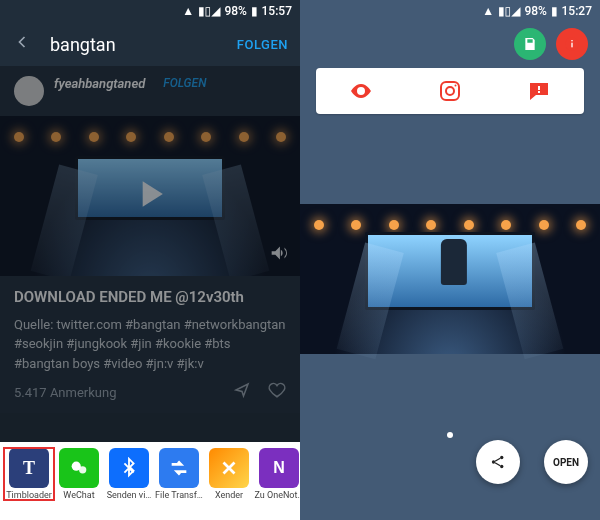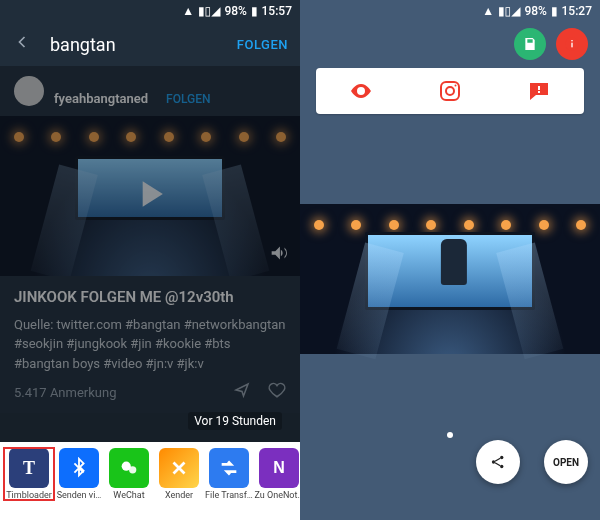--- a/index.html
+++ b/index.html
@@ -16,21 +16,21 @@
 
   
   .left .appbar { height: 44px; display: flex; align-items: center; padding: 0 12px; color: #d9dde1; }
   .left .appbar .back-icon svg { width: 20px; height: 20px; fill: #9aa5b1; }
   .left .appbar .title { flex: 1; margin-left: 18px; font-size: 18px; color: #ffffff; }
   .left .appbar .follow { color: #1EA1F1; font-size: 13px; letter-spacing: .5px; font-weight: 500; }
 
   .left .feed { flex: 1; position: relative; }
   .left .dim-overlay { position:absolute; inset:0; background: rgba(10,15,20,.45); z-index: 3; pointer-events:none; }
 
-  .left .post-header { display:flex; align-items:flex-end; padding: 10px 14px; gap: 10px; background:#222f3c; position:relative; z-index:2; }
+  .left .post-header { display:flex; align-items:flex-start; padding: 10px 14px; gap: 10px; background:#222f3c; position:relative; z-index:2;font-style:italic; }
   .left .post-header .avatar { width: 30px; height: 30px; border-radius:50%; background:#d8d8d8; }
   .left .post-header .uname { color:#fff; font-weight:600; font-size:13px; }
   .left .post-header .folbtn { color:#1EA1F1; font-size:12px; margin-left:8px; font-weight:500; }
 
   .left .video { position:relative; height:160px; background:#0a1120; z-index:2; overflow:hidden; }
   .stage { position:absolute; inset:0; background: radial-gradient(ellipse at 50% 110%, #3a5a80 0%, #0a1120 55%); }
   .stagelights { position:absolute; top:16px; left:0; right:0; display:flex; justify-content:space-around; }
   .stagelights span { width:10px; height:10px; border-radius:50%; background:#f6a24a; box-shadow:0 0 10px 3px rgba(246,162,74,.55); }
   .screen-on-stage { position:absolute; top:40px; left:50%; transform:translateX(-50%); width:150px; height:64px; background:linear-gradient(#8fd3ff,#2d6aa5); border:3px solid #0d1420; border-radius:2px; }
   .beam { position:absolute; bottom:0; width:40px; height:110px; background:linear-gradient(to top, rgba(180,220,255,.05), rgba(180,220,255,.28)); transform-origin: bottom center; }
@@ -140,75 +140,74 @@
           </svg>
       </span>
       <span class="sound-icon">
         <svg viewBox="0 0 24 24">
             <path d="M4 10v4h4l5 5V5L8 10H4zm12 2a4 4 0 0 0-2-3.5v7A4 4 0 0 0 16 12zm2-6v2a6 6 0 0 1 0 8v2a8 8 0 0 0 0-12z"></path>
           </svg>
       </span>
     </div>
 
     <div class="post-body">
-      <div class="post-title">JINKOOK FOLGEN ME @12v30th</div>
+      <div class="post-title">DOWNLOAD ENDED ME @12v30th</div>
       <div>Quelle: twitter.com    #bangtan #networkbangtan   #seokjin   #jungkook   #jin #kookie   #bts   #bangtan boys   #video   #jn:v #jk:v</div>
       <div class="post-meta">
         <span>5.417 Anmerkung</span>
         <span style="flex:1"></span>
         <span class="share"><svg viewBox="0 0 24 24">
               <path d="M4 12l16-8-6 16-2-6-8-2z"></path>
             </svg></span>
         <span class="heart"><svg viewBox="0 0 24 24">
               <path d="M12 21s-7-4.5-9.5-9A5.5 5.5 0 0 1 12 6a5.5 5.5 0 0 1 9.5 6C19 16.5 12 21 12 21z"></path>
             </svg></span>
       </div>
     </div>
 
-    <span class="timestamp-pill">Vor 19 Stunden</span>
 
     <div class="sharesheet">
       <div class="item highlight">
         <div class="ico timb">
             <span class="txt">T</span>
           </div>
         <span>Timbloader</span>
       </div>
       <div class="item">
-        <div class="ico bt">
-            <svg viewBox="0 0 24 24">
-              <path d="M12 2l5 5-4 4 4 4-5 5V2zM7 7l10 10M7 17L17 7" stroke="#fff" stroke-width="2" fill="none"></path>
-            </svg>
-          </div>
-        <span>Senden vi…</span>
-      </div>
-      <div class="item">
         <div class="ico wechat">
             <svg viewBox="0 0 24 24">
               <circle cx="9" cy="10" r="5"></circle>
               <circle cx="16" cy="14" r="4" fill="#fff" opacity=".9"></circle>
             </svg>
           </div>
         <span>WeChat</span>
       </div>
       <div class="item">
+        <div class="ico bt">
+            <svg viewBox="0 0 24 24">
+              <path d="M12 2l5 5-4 4 4 4-5 5V2zM7 7l10 10M7 17L17 7" stroke="#fff" stroke-width="2" fill="none"></path>
+            </svg>
+          </div>
+        <span>Senden vi…</span>
+      </div>
+      <div class="item">
+        <div class="ico ftrans">
+            <svg viewBox="0 0 24 24">
+              <path d="M4 8h10l-3-3M20 16H10l3 3" stroke="#fff" stroke-width="3" fill="none"></path>
+            </svg>
+          </div>
+        <span>File Transf…</span>
+      </div>
+      <div class="item">
         <div class="ico xender">
             <svg viewBox="0 0 24 24">
               <path d="M6 6l12 12M18 6L6 18" stroke="#fff" stroke-width="3"></path>
             </svg>
           </div>
         <span>Xender</span>
-      </div>
-      <div class="item">
-        <div class="ico ftrans">
-            <svg viewBox="0 0 24 24">
-              <path d="M4 8h10l-3-3M20 16H10l3 3" stroke="#fff" stroke-width="3" fill="none"></path>
-            </svg>
-          </div>
-        <span>File Transf…</span>
       </div>
       <div class="item">
         <div class="ico onenote">
             <span class="txt" style="font-family:Arial;font-size:16px">N</span>
           </div>
         <span>Zu OneNot…</span>
       </div>
     </div>
   </div>
 </div>

